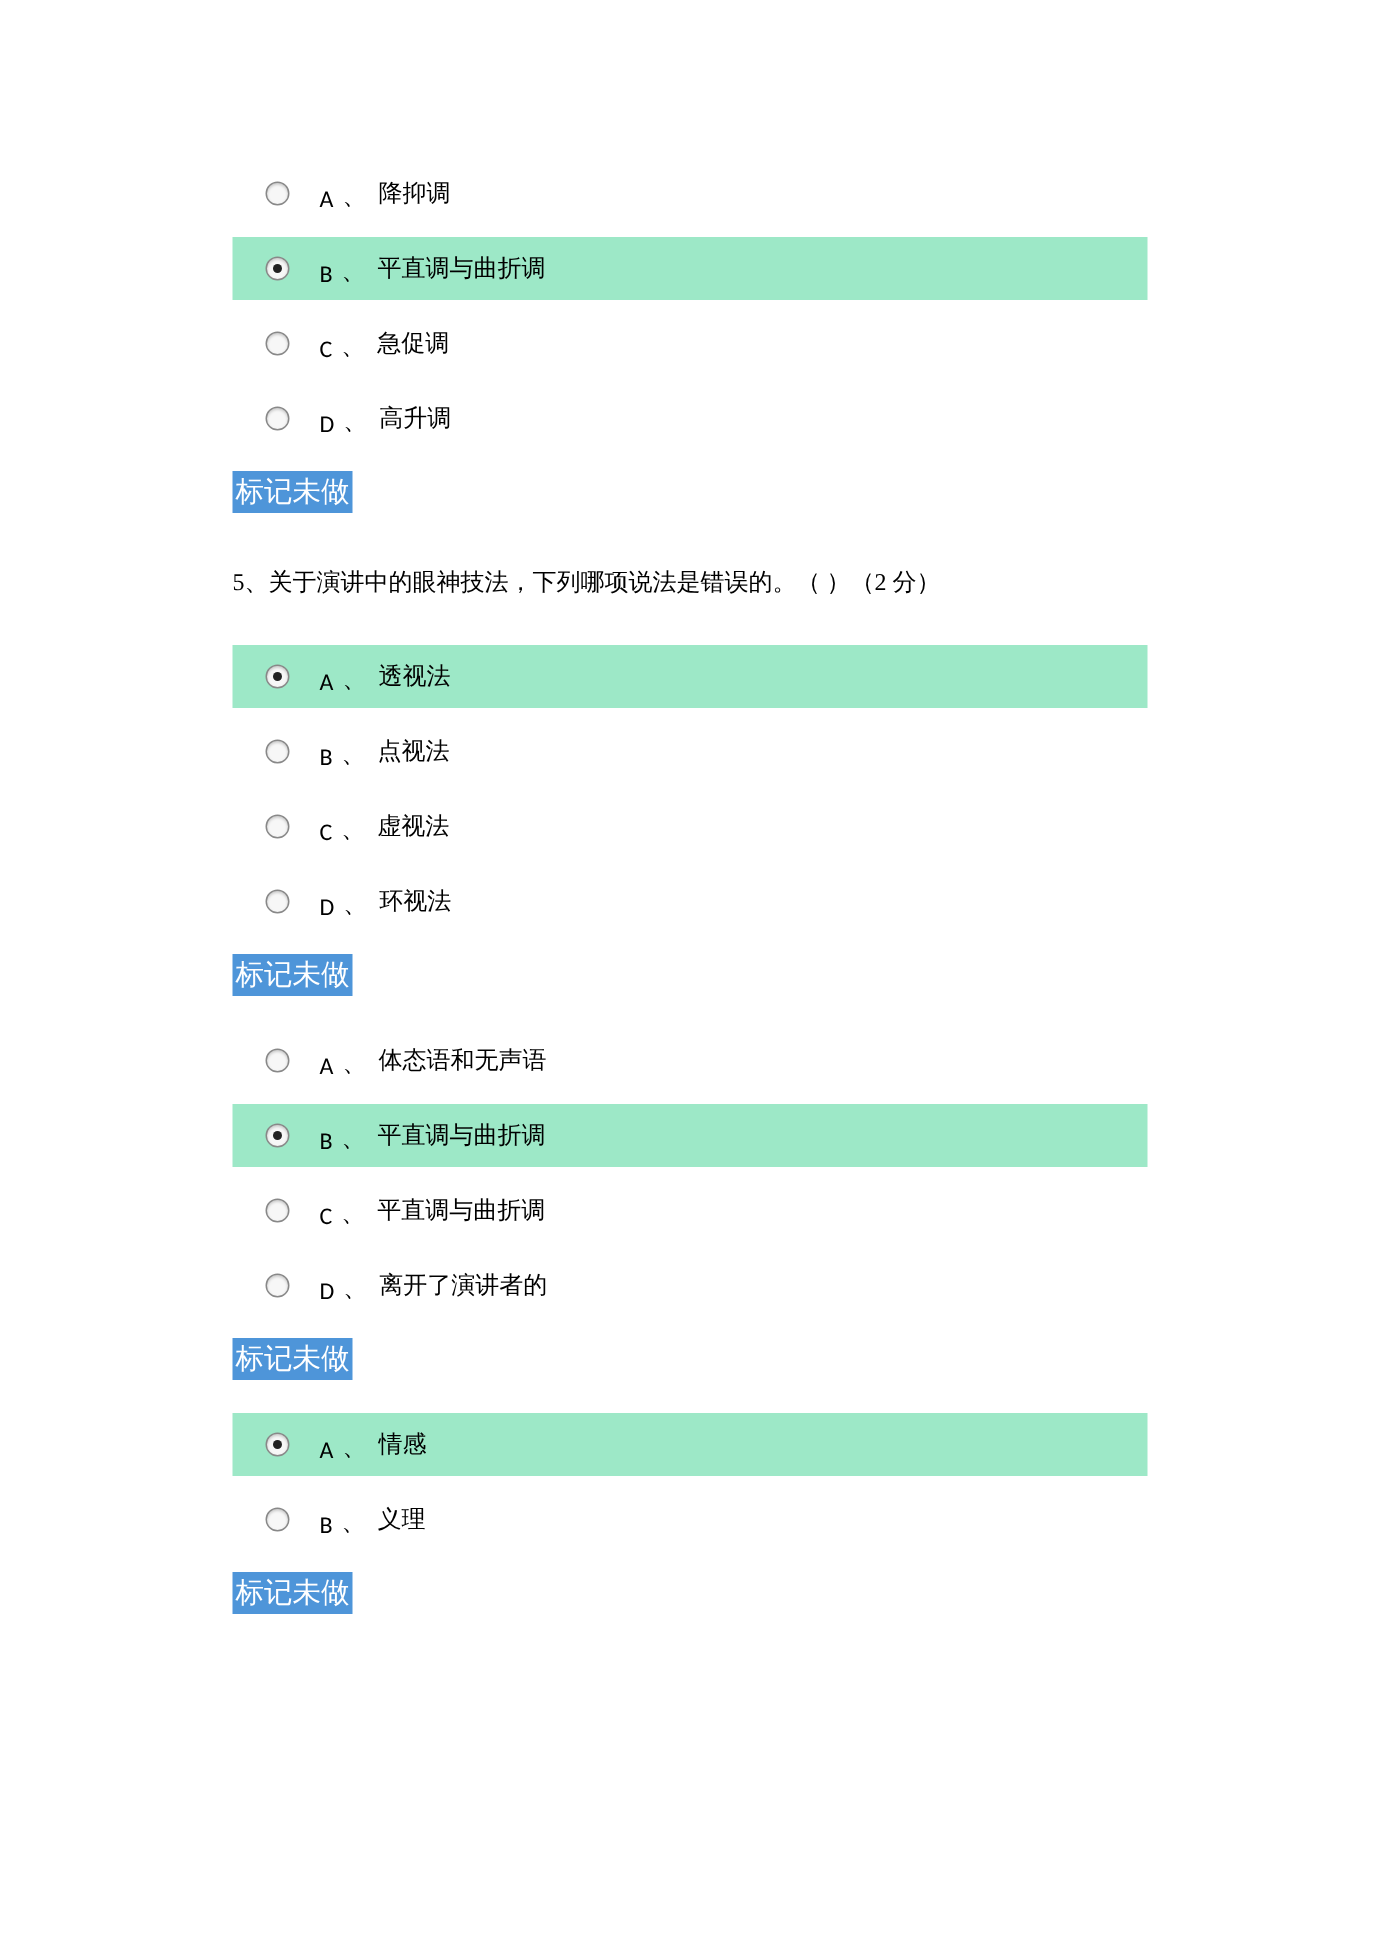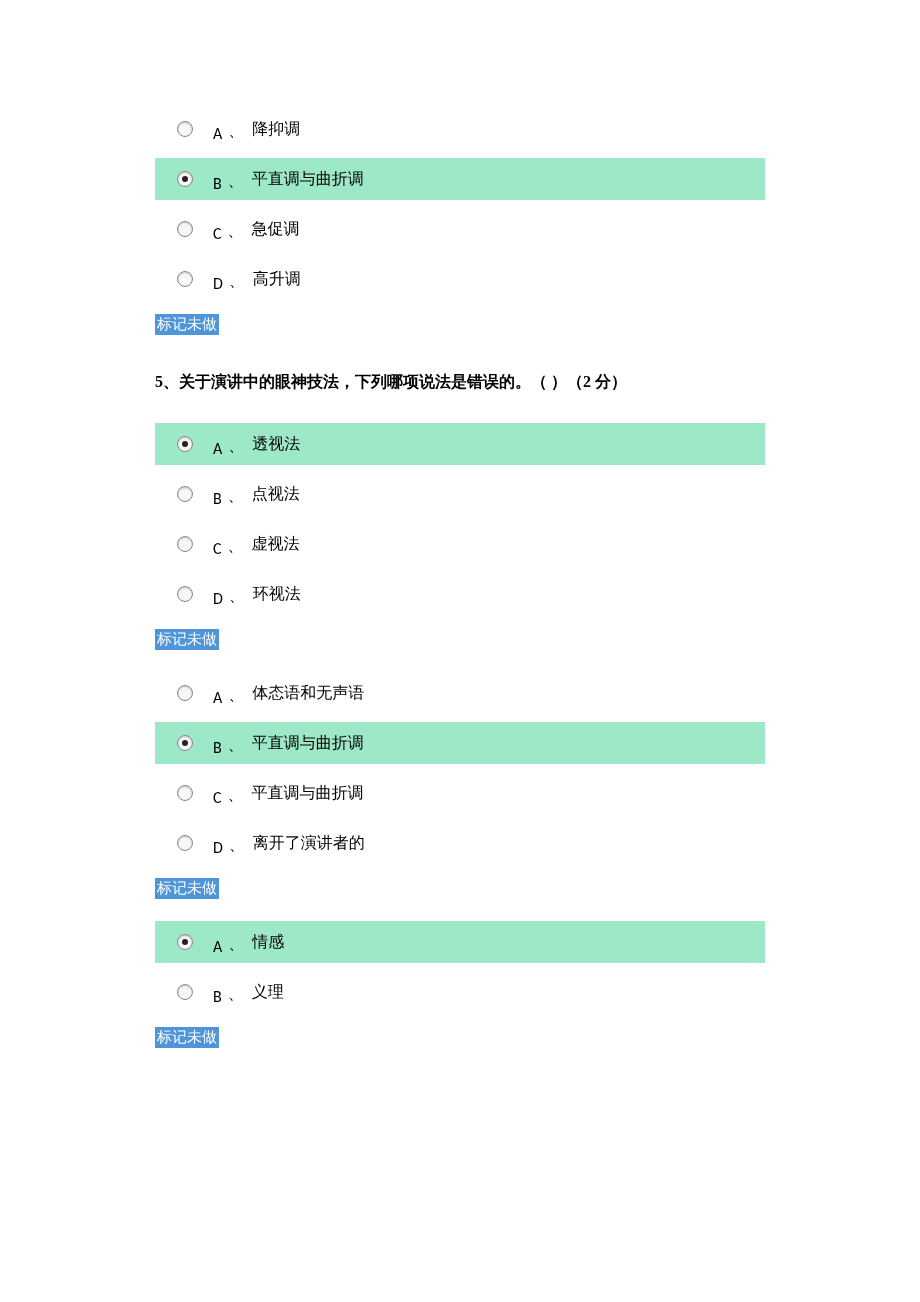--- a/index.html
+++ b/index.html
@@ -12,21 +12,20 @@
   }
   .page {
     width: 920px;
     min-height: 1302px;
     padding: 100px 155px 40px 155px;
     box-sizing: border-box;
   }
   .question-text {
     line-height: 2.4;
     margin: 14px 0 22px 0;
-    font-weight: bold;
   }
   .option-row {
     display: flex;
     align-items: center;
     height: 42px;
     padding-left: 22px;
     margin: 8px 0;
   }
   .option-row.selected {
     background: #9de8c7;
@@ -65,21 +64,21 @@
     position: relative;
     top: 2px;
   }
   .opt-text {
     font-family: Liberation Mono, monospace;
   }
   .status-tag {
     display: inline-block;
     background: #4e95d9;
     color: #fff;
-    font-size: 15px;
+    font-size: 19px;
     padding: 1px 2px;
     margin: 6px 0 14px 0;
   }
 </style>
 </head>
 <body>
 
 <div class="page" id="page-root">
     <div class="option-row">
       <span class="radio"></span>

